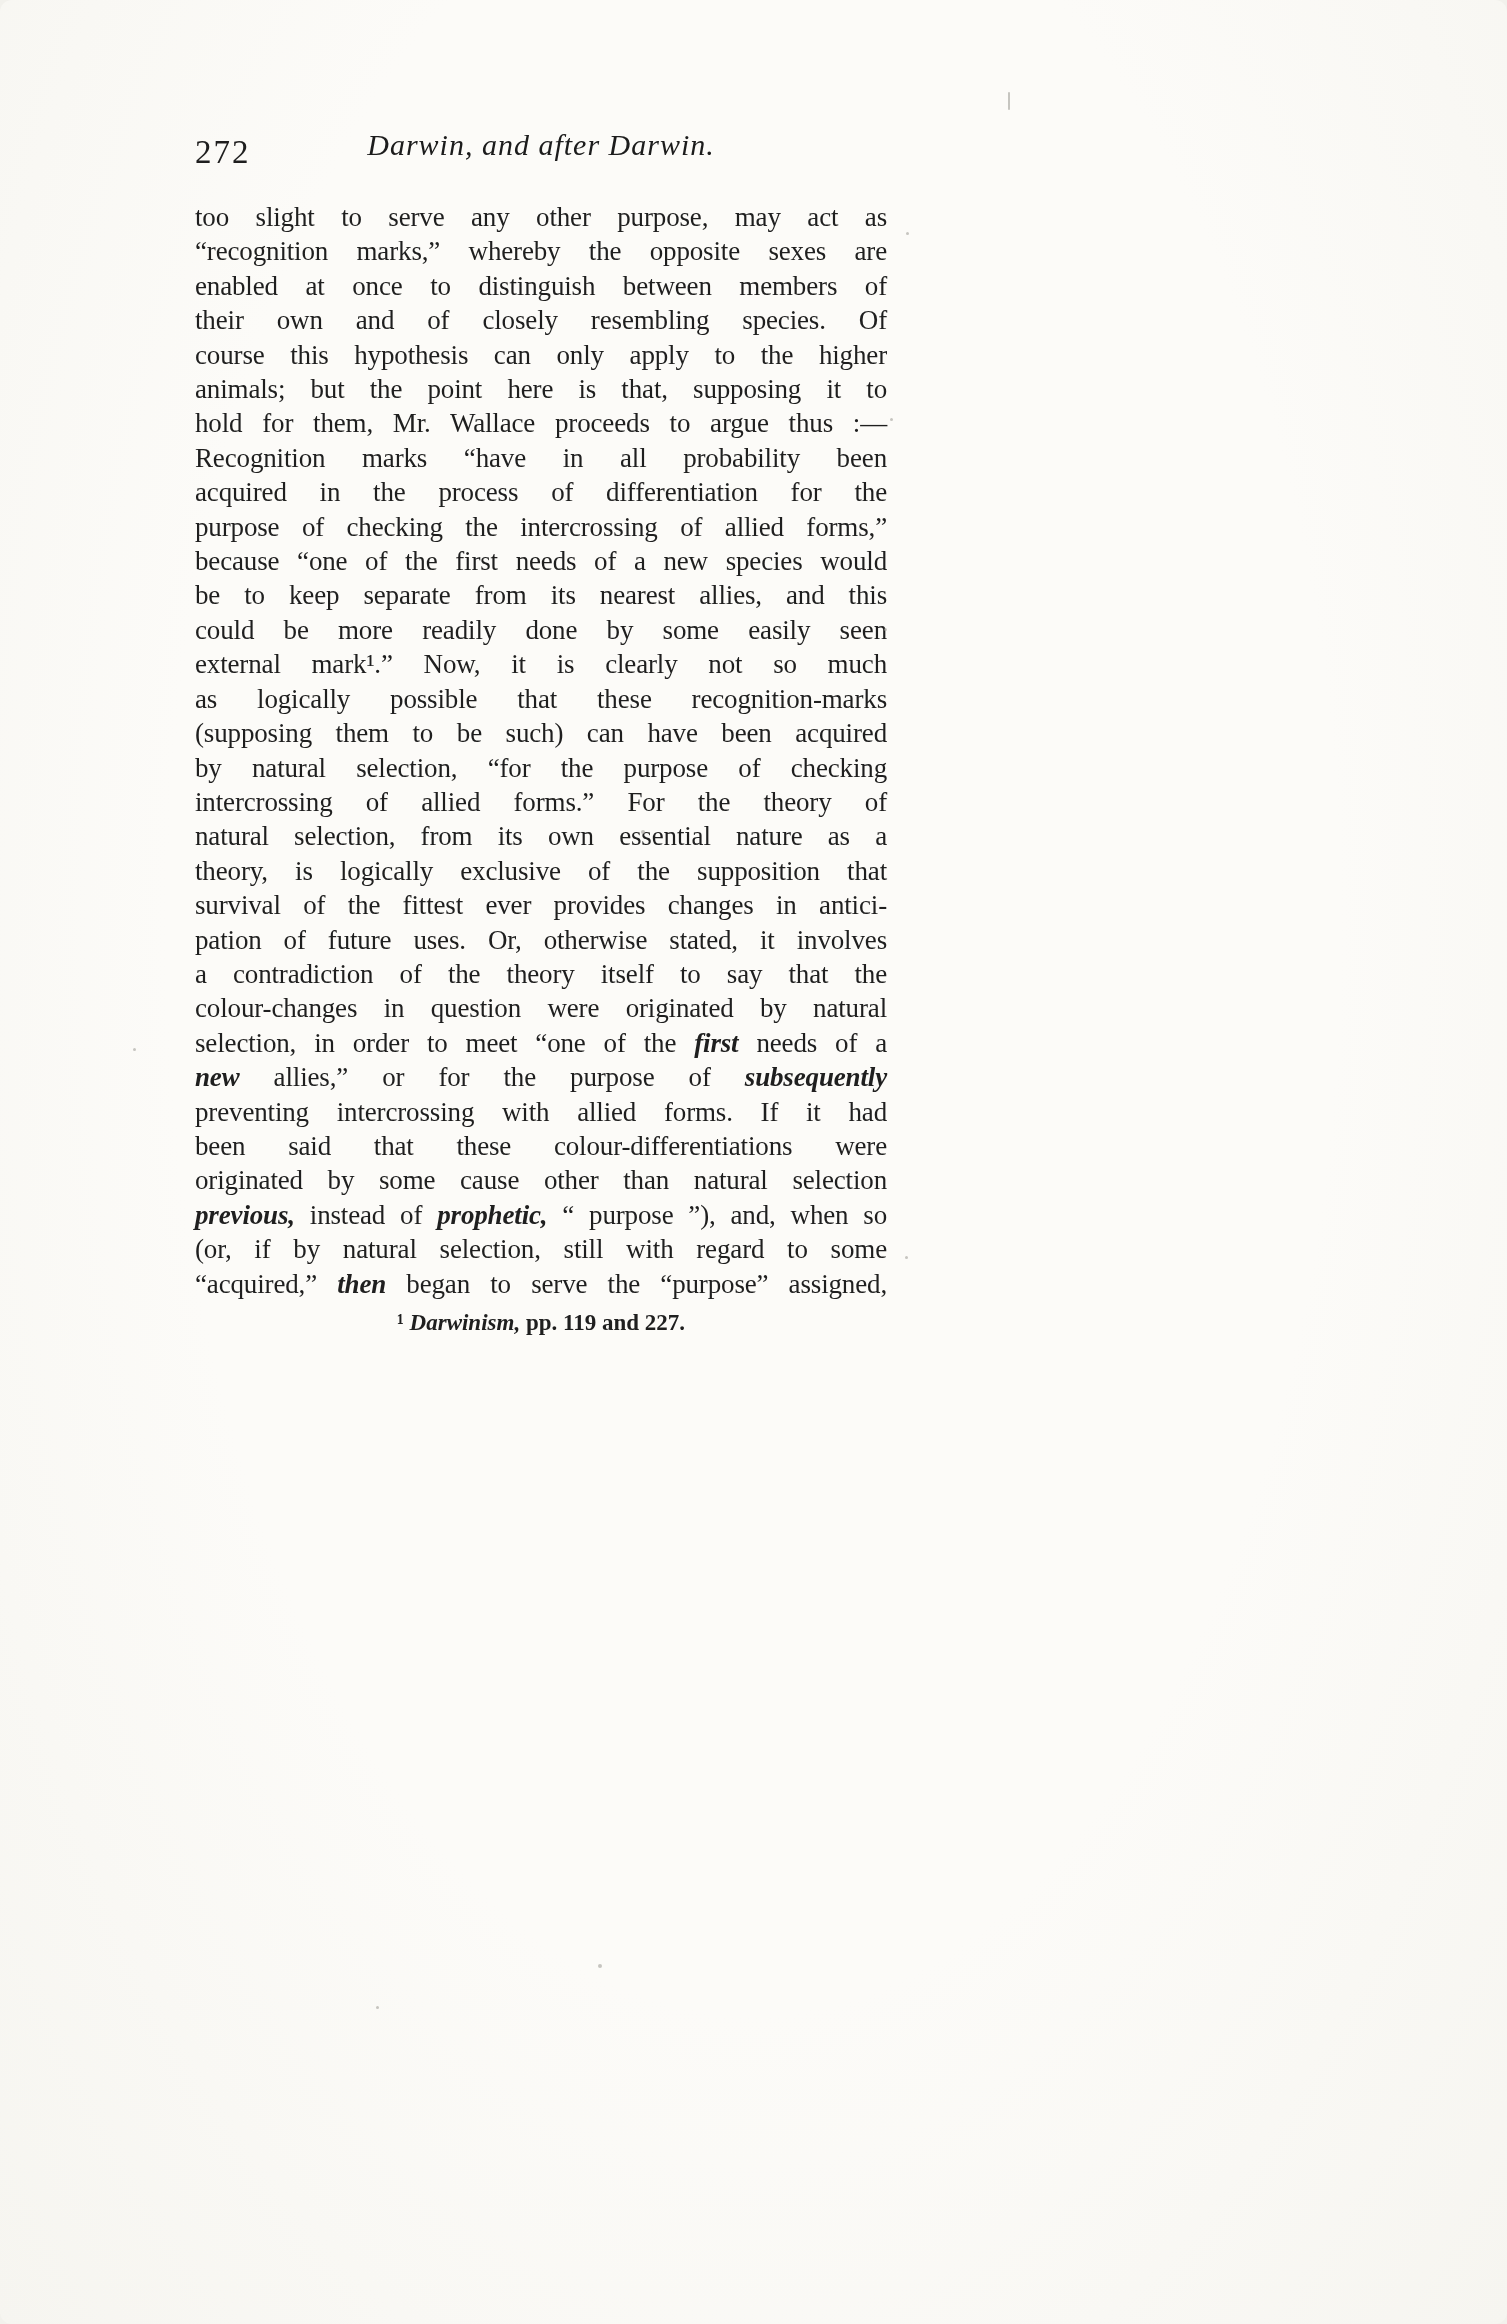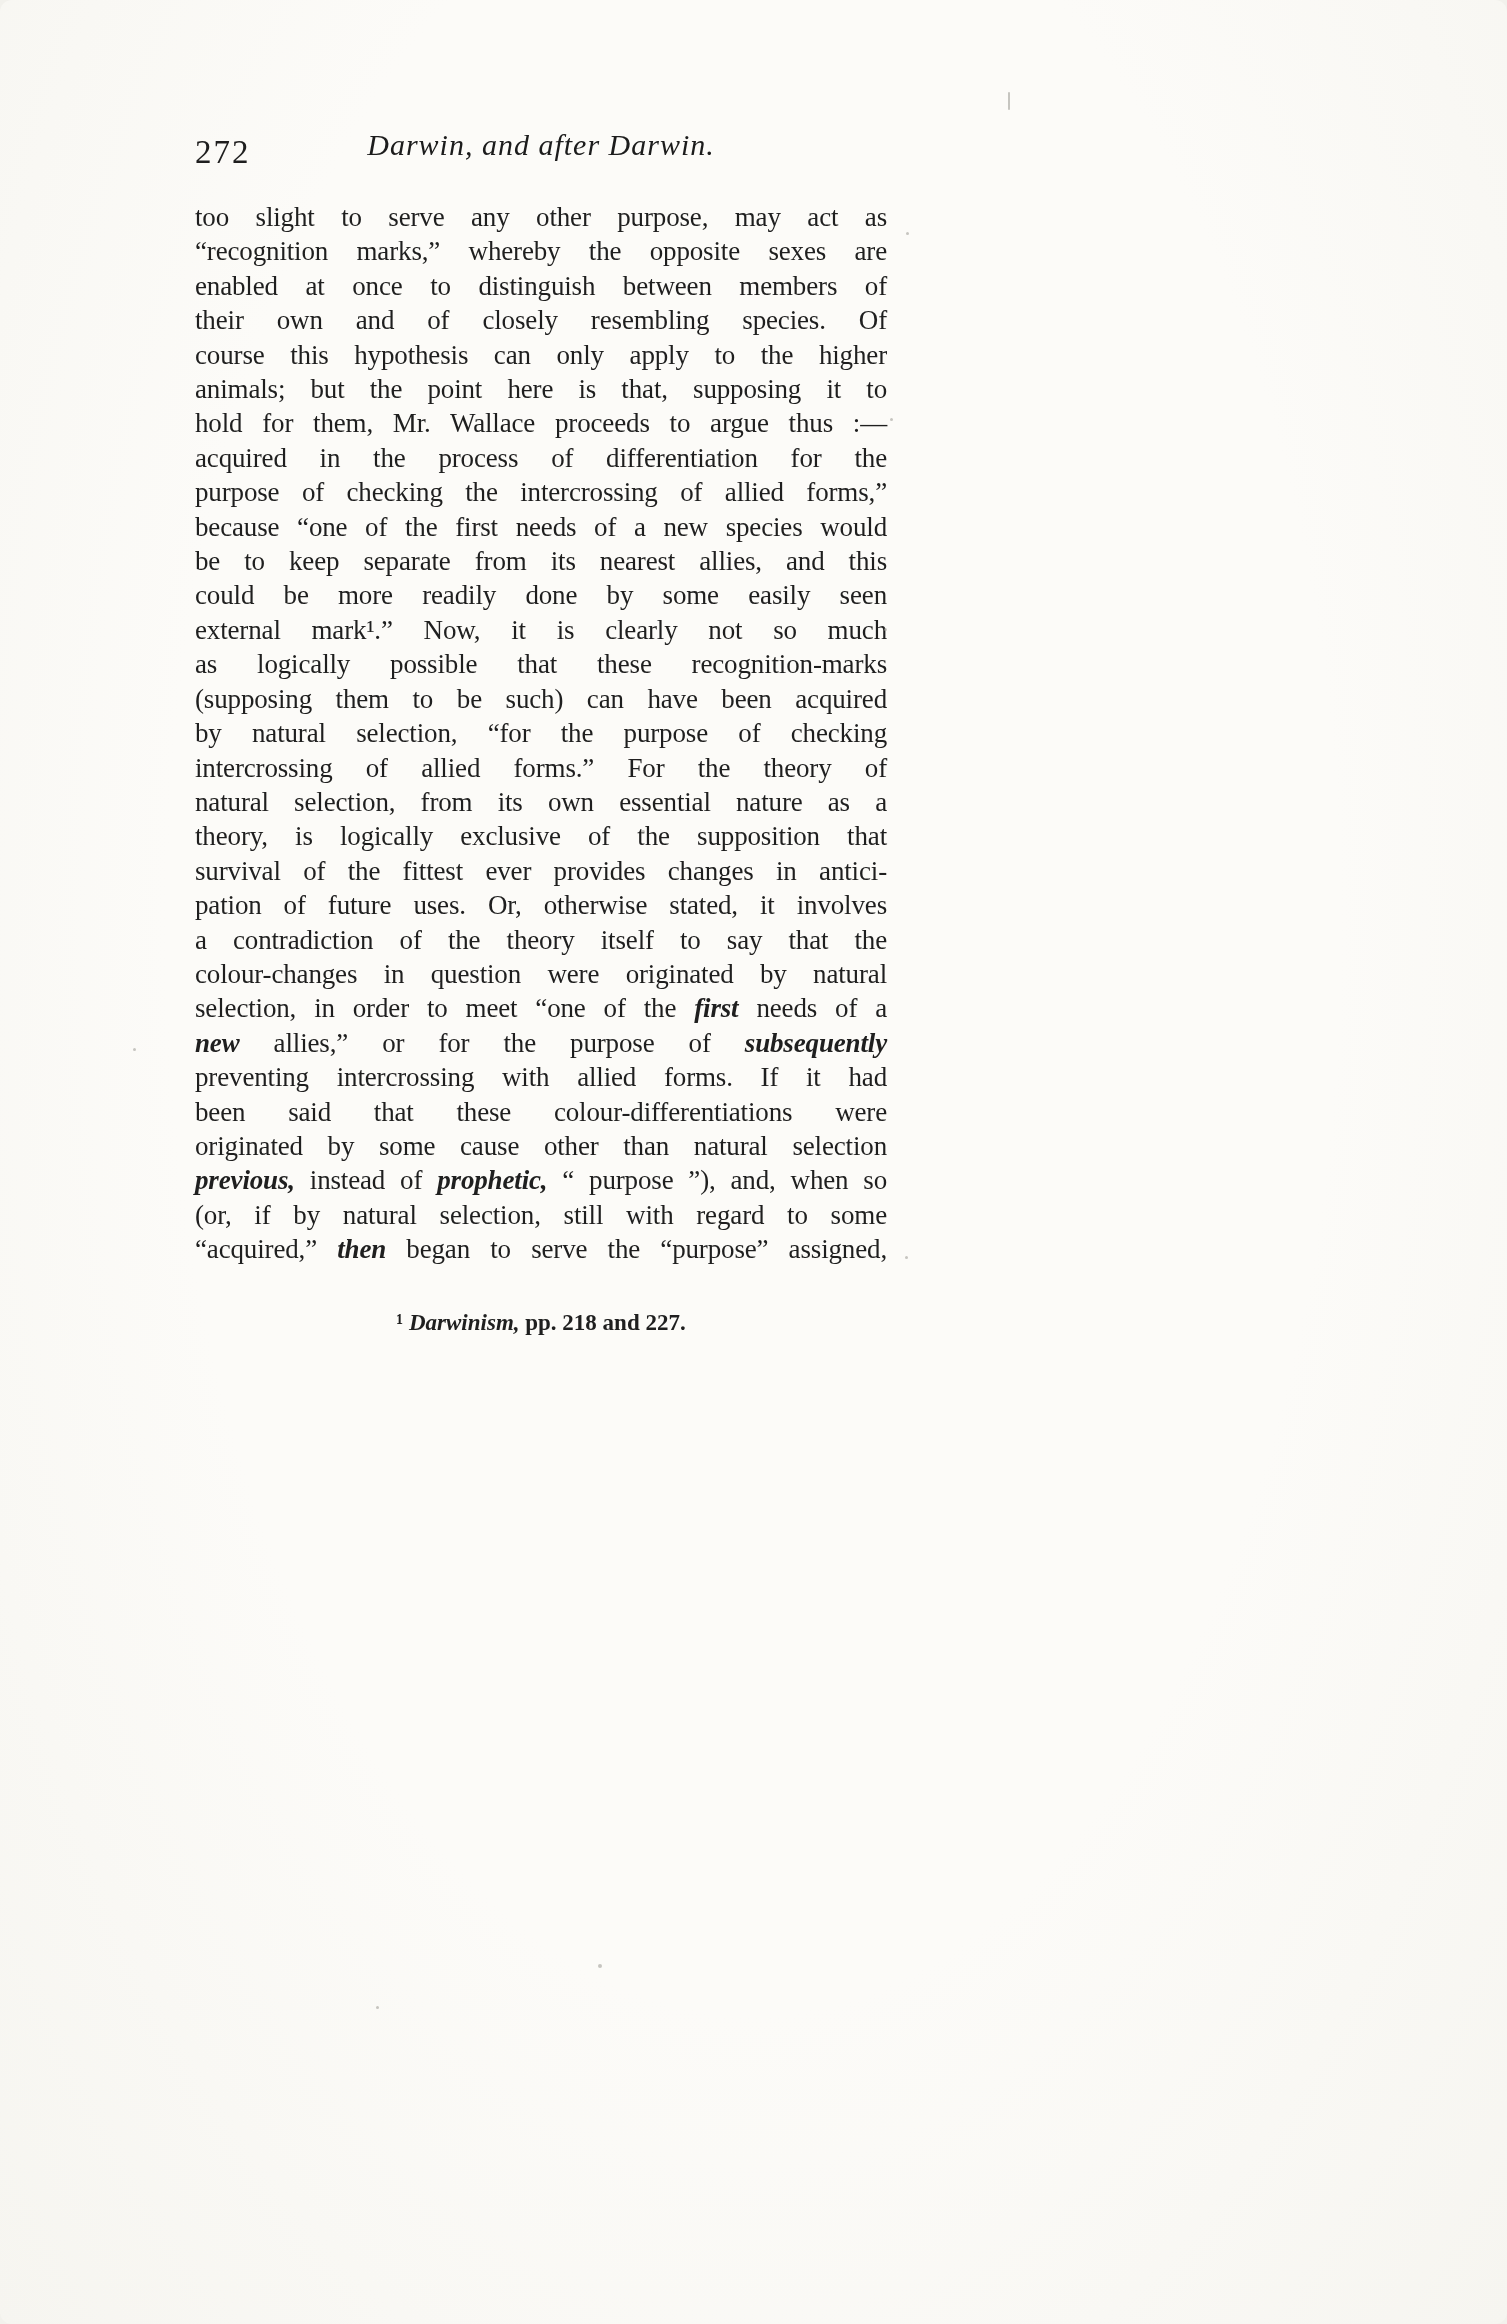--- a/index.html
+++ b/index.html
@@ -108,20 +108,21 @@
   </header>
 
   <main class="body-text">
       <div class="line"><span>too slight to serve any other purpose, may act as</span></div>
       <div class="line"><span>“recognition marks,” whereby the opposite sexes are</span></div>
       <div class="line"><span>enabled at once to distinguish between members of</span></div>
       <div class="line"><span>their own and of closely resembling species. Of</span></div>
       <div class="line"><span>course this hypothesis can only apply to the higher</span></div>
       <div class="line"><span>animals; but the point here is that, supposing it to</span></div>
       <div class="line"><span>hold for them, Mr. Wallace proceeds to argue thus :—</span></div>
+      <div class="line"><span>Recognition marks “have in all probability been</span></div>
       <div class="line"><span>acquired in the process of differentiation for the</span></div>
       <div class="line"><span>purpose of checking the intercrossing of allied forms,”</span></div>
       <div class="line"><span>because “one of the first needs of a new species would</span></div>
       <div class="line"><span>be to keep separate from its nearest allies, and this</span></div>
       <div class="line"><span>could be more readily done by some easily seen</span></div>
       <div class="line"><span>external mark¹.” Now, it is clearly not so much</span></div>
       <div class="line"><span>as logically possible that these recognition-marks</span></div>
       <div class="line"><span>(supposing them to be such) can have been acquired</span></div>
       <div class="line"><span>by natural selection, “for the purpose of checking</span></div>
       <div class="line"><span>intercrossing of allied forms.” For the theory of</span></div>
@@ -134,21 +135,21 @@
       <div class="line"><span>selection, in order to meet “one of the </span><span class="it">first</span><span> needs of a</span></div>
       <div class="line"><span class="it">new</span><span> allies,” or for the purpose of </span><span class="it">subsequently</span></div>
       <div class="line"><span>preventing intercrossing with allied forms. If it had</span></div>
       <div class="line"><span>been said that these colour-differentiations were</span></div>
       <div class="line"><span>originated by some cause other than natural selection</span></div>
       <div class="line"><span class="it">previous,</span><span> instead of </span><span class="it">prophetic,</span><span> “ purpose ”), and, when so</span></div>
       <div class="line"><span>(or, if by natural selection, still with regard to some</span></div>
       <div class="line"><span>“acquired,” </span><span class="it">then</span><span> began to serve the “purpose” assigned,</span></div>
     </main>
 
-  <div class="footnote"><span>¹ </span><span class="it">Darwinism,</span><span> pp. 218 and 227.</span></div>
+  <div class="footnote"><span>¹ </span><span class="it">Darwinism,</span><span> pp. 119 and 227.</span></div>
 
   <div class="speck sp1"></div>
   <div class="speck sp2"></div>
   <div class="speck sp3"></div>
   <div class="speck sp4"></div>
   <div class="speck sp5"></div>
   <div class="speck sp6"></div>
   <div class="speck sp7"></div>
   <div class="speck sp8"></div>
   <div class="speck sp9"></div>

